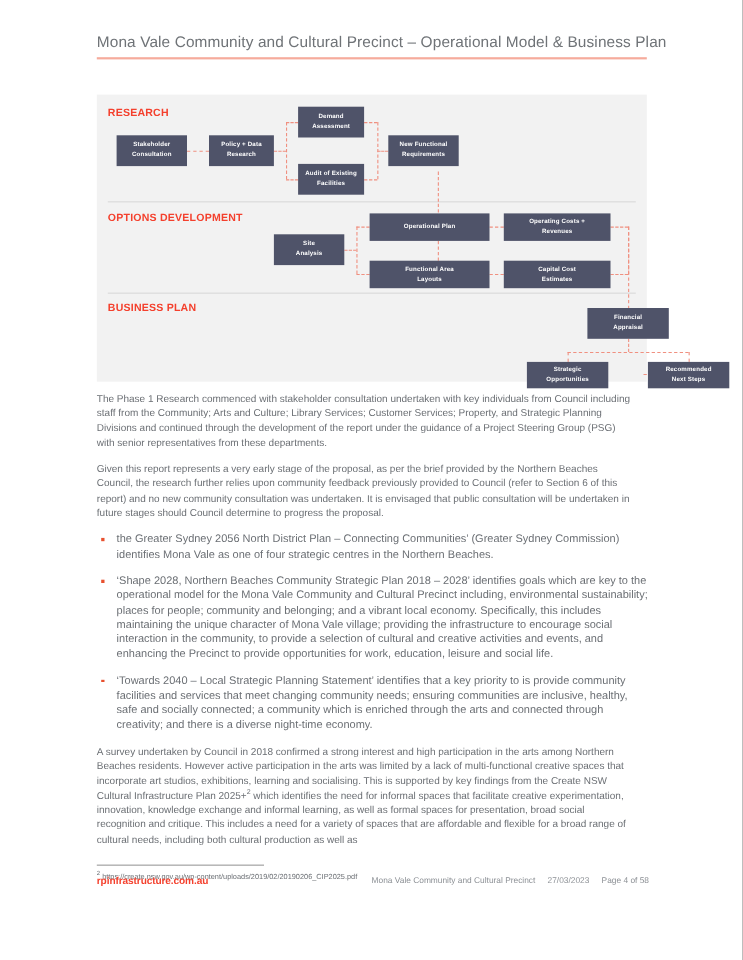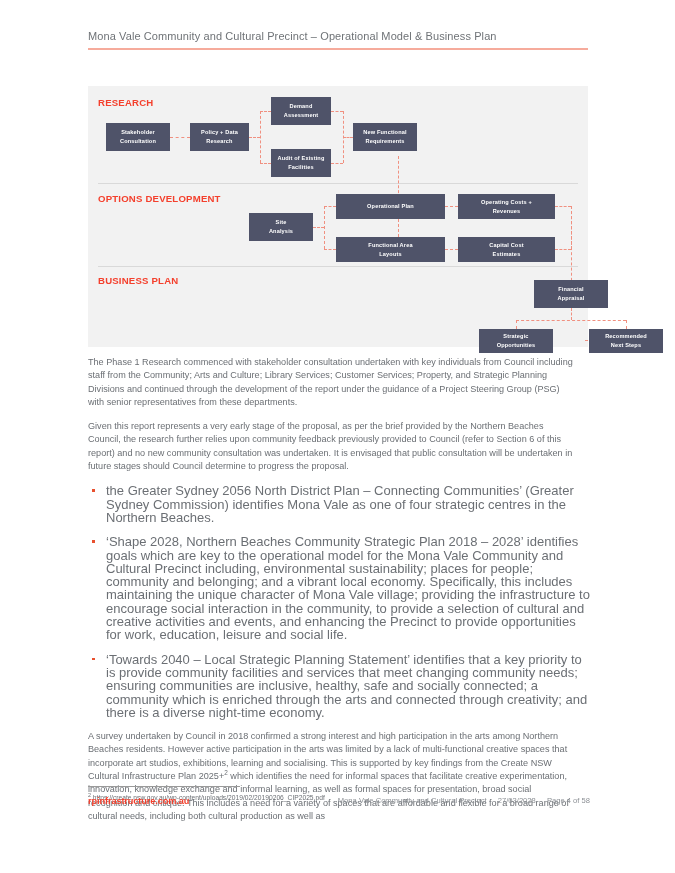--- a/index.html
+++ b/index.html
@@ -20,21 +20,21 @@
   }
 
   
   .doc-header {
     position: absolute;
     left: 88px;
     top: 30px;
     width: 500px;
   }
   .doc-header-text {
-    font-size: 11px;
+    font-size: 14px;
     color: #6f7377;
     letter-spacing: .1px;
     white-space: nowrap;
   }
   .doc-header-rule {
     margin-top: 6px;
     height: 2px;
     background: #f6ab9c;
     width: 500px;
   }
@@ -112,21 +112,21 @@
 
   ul.bullets {
     list-style: none;
     margin: 0 0 2px 0;
     padding: 0;
   }
   ul.bullets li {
     position: relative;
     padding-left: 18px;
     margin-bottom: 11px;
-    font-size: 13px;
+    font-size: 10px;
     line-height: 13.3px;
     color: #6b6f74;
   }
   ul.bullets li::before {
     content: "";
     position: absolute;
     left: 4px;
     top: 5px;
     width: 2.6px;
     height: 2.6px;

